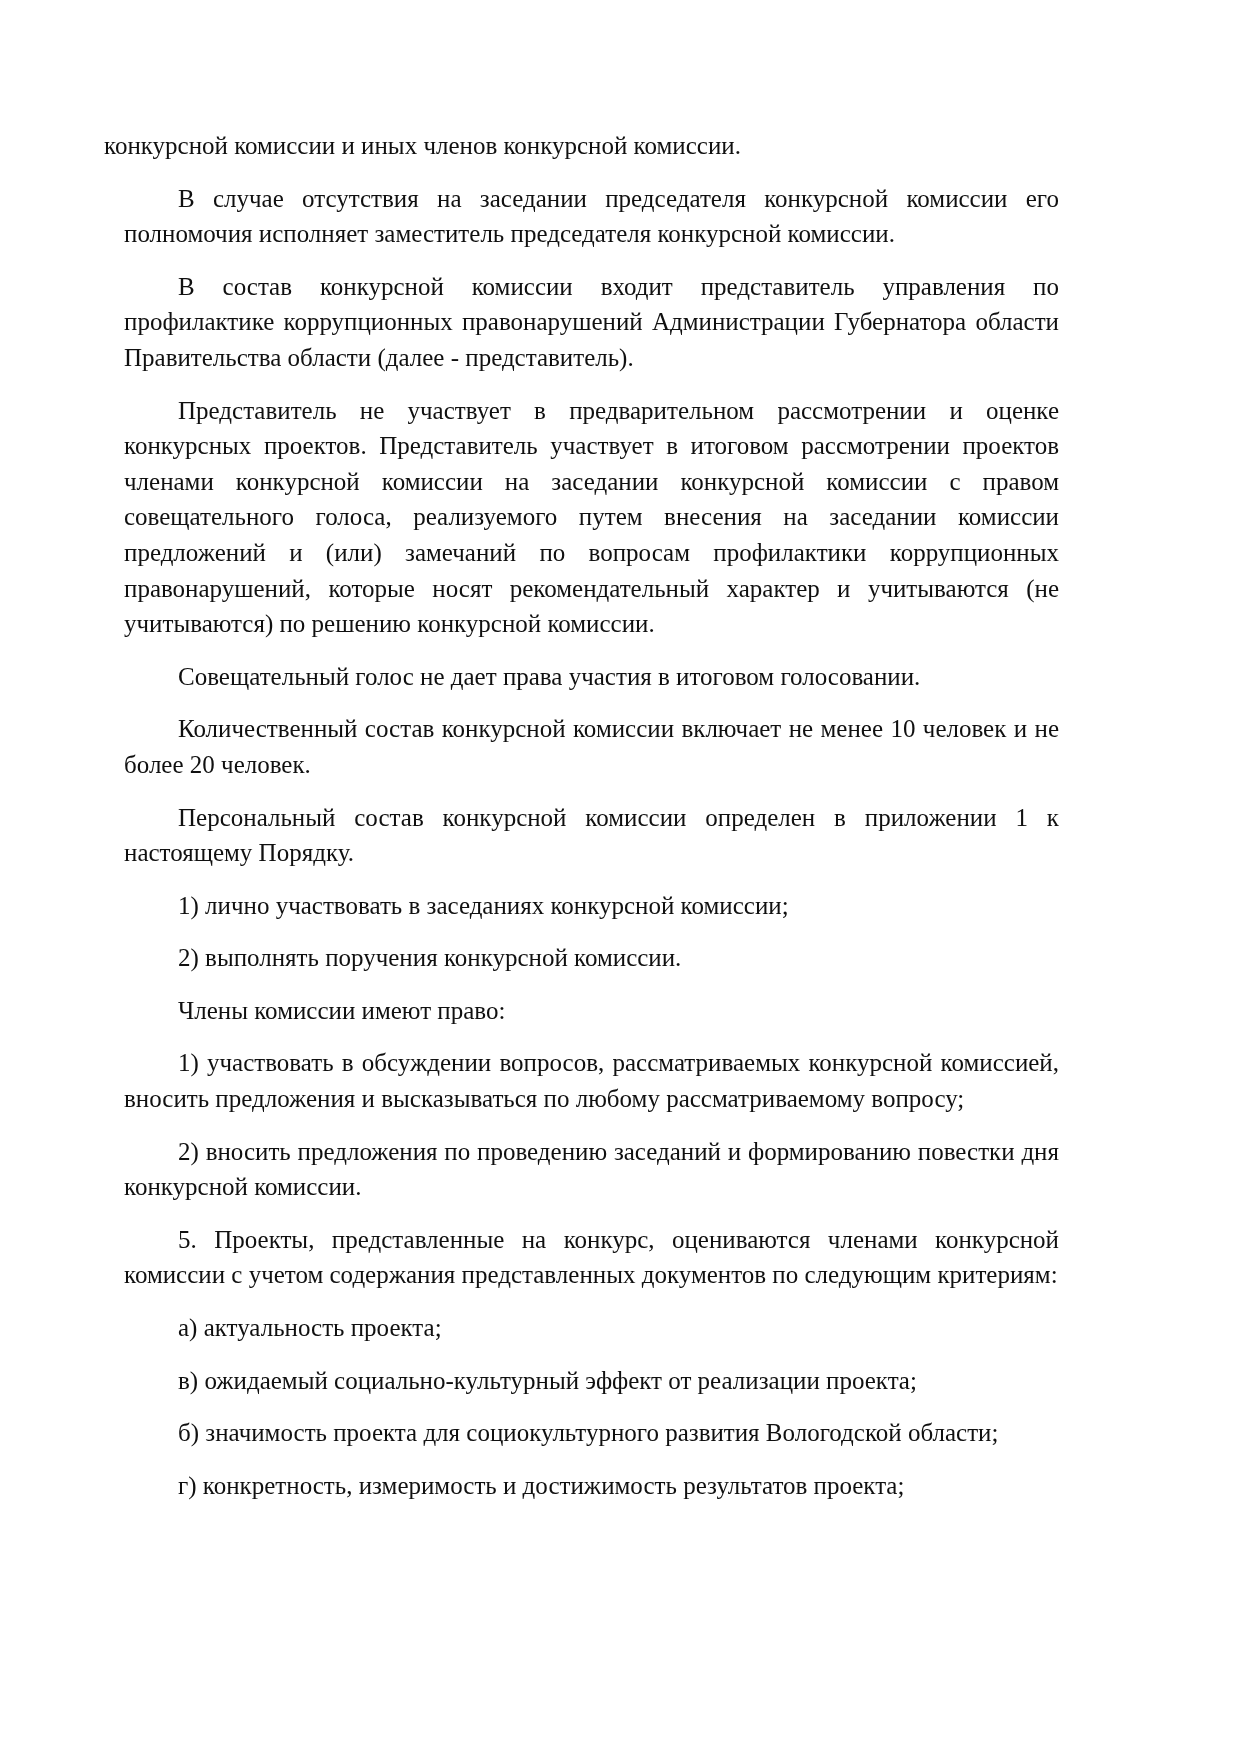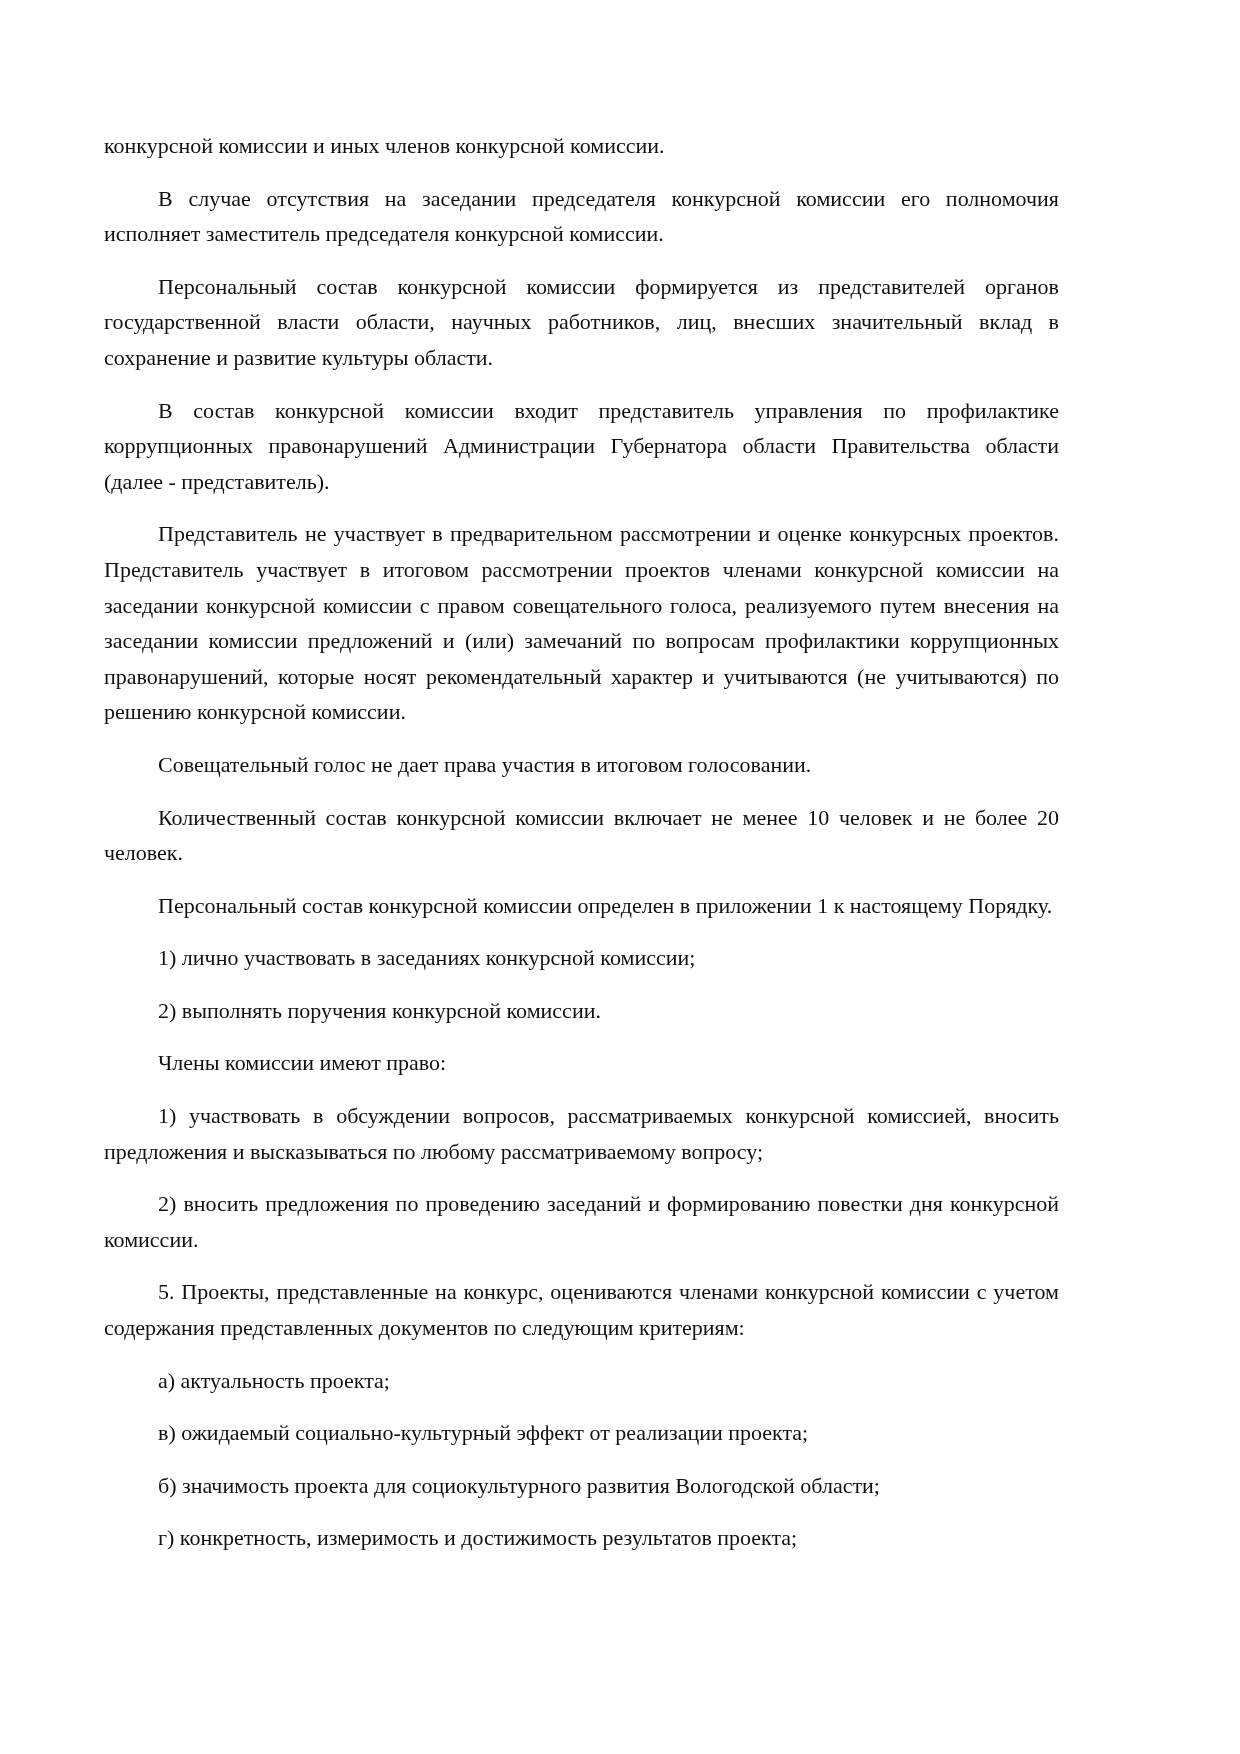--- a/index.html
+++ b/index.html
@@ -16,21 +16,21 @@
     background: #ffffff;
     box-sizing: border-box;
     overflow: hidden;
   }
   .content {
     position: absolute;
     left: 104px;
     top: 128px;
     width: 955px;
     font-family: "Liberation Serif", "DejaVu Serif", serif;
-    font-size: 22px;
+    font-size: 25px;
     line-height: 35.6px;
     color: #101010;
     text-align: justify;
     text-justify: inter-word;
     -webkit-font-smoothing: antialiased;
   }
   p {
     margin: 0 0 0 0;
     padding: 0;
     text-align: justify;
@@ -38,36 +38,36 @@
   }
   p.indent {
     text-indent: 54px;
   }
   p.noindent {
     text-indent: 0;
   }
   
   p + p {
     margin-top: 17px;
+    margin-left: 20px;
   }
   p.last-line-left {
     text-align-last: left;
   }
 </style>
 </head>
 <body>
 
 <div class="page">
   <div class="content">
 
     <p class="noindent last-line-left">конкурсной комиссии и иных членов конкурсной комиссии.</p>
 
     <p class="indent">В случае отсутствия на заседании председателя конкурсной комиссии его полномочия исполняет заместитель председателя конкурсной комиссии.</p>
 
-    <p class="indent">Персональный состав конкурсной комиссии формируется из представителей органов государственной власти области, научных работников, лиц, внесших значительный вклад в сохранение и развитие культуры области.</p>
 
     <p class="indent">В состав конкурсной комиссии входит представитель управления по профилактике коррупционных правонарушений Администрации Губернатора области Правительства области (далее - представитель).</p>
 
     <p class="indent">Представитель не участвует в предварительном рассмотрении и оценке конкурсных проектов. Представитель участвует в итоговом рассмотрении проектов членами конкурсной комиссии на заседании конкурсной комиссии с правом совещательного голоса, реализуемого путем внесения на заседании комиссии предложений и (или) замечаний по вопросам профилактики коррупционных правонарушений, которые носят рекомендательный характер и учитываются (не учитываются) по решению конкурсной комиссии.</p>
 
     <p class="indent last-line-left">Совещательный голос не дает права участия в итоговом голосовании.</p>
 
     <p class="indent">Количественный состав конкурсной комиссии включает не менее 10 человек и не более 20 человек.</p>
 
     <p class="indent">Персональный состав конкурсной комиссии определен в приложении 1 к настоящему Порядку.</p>

